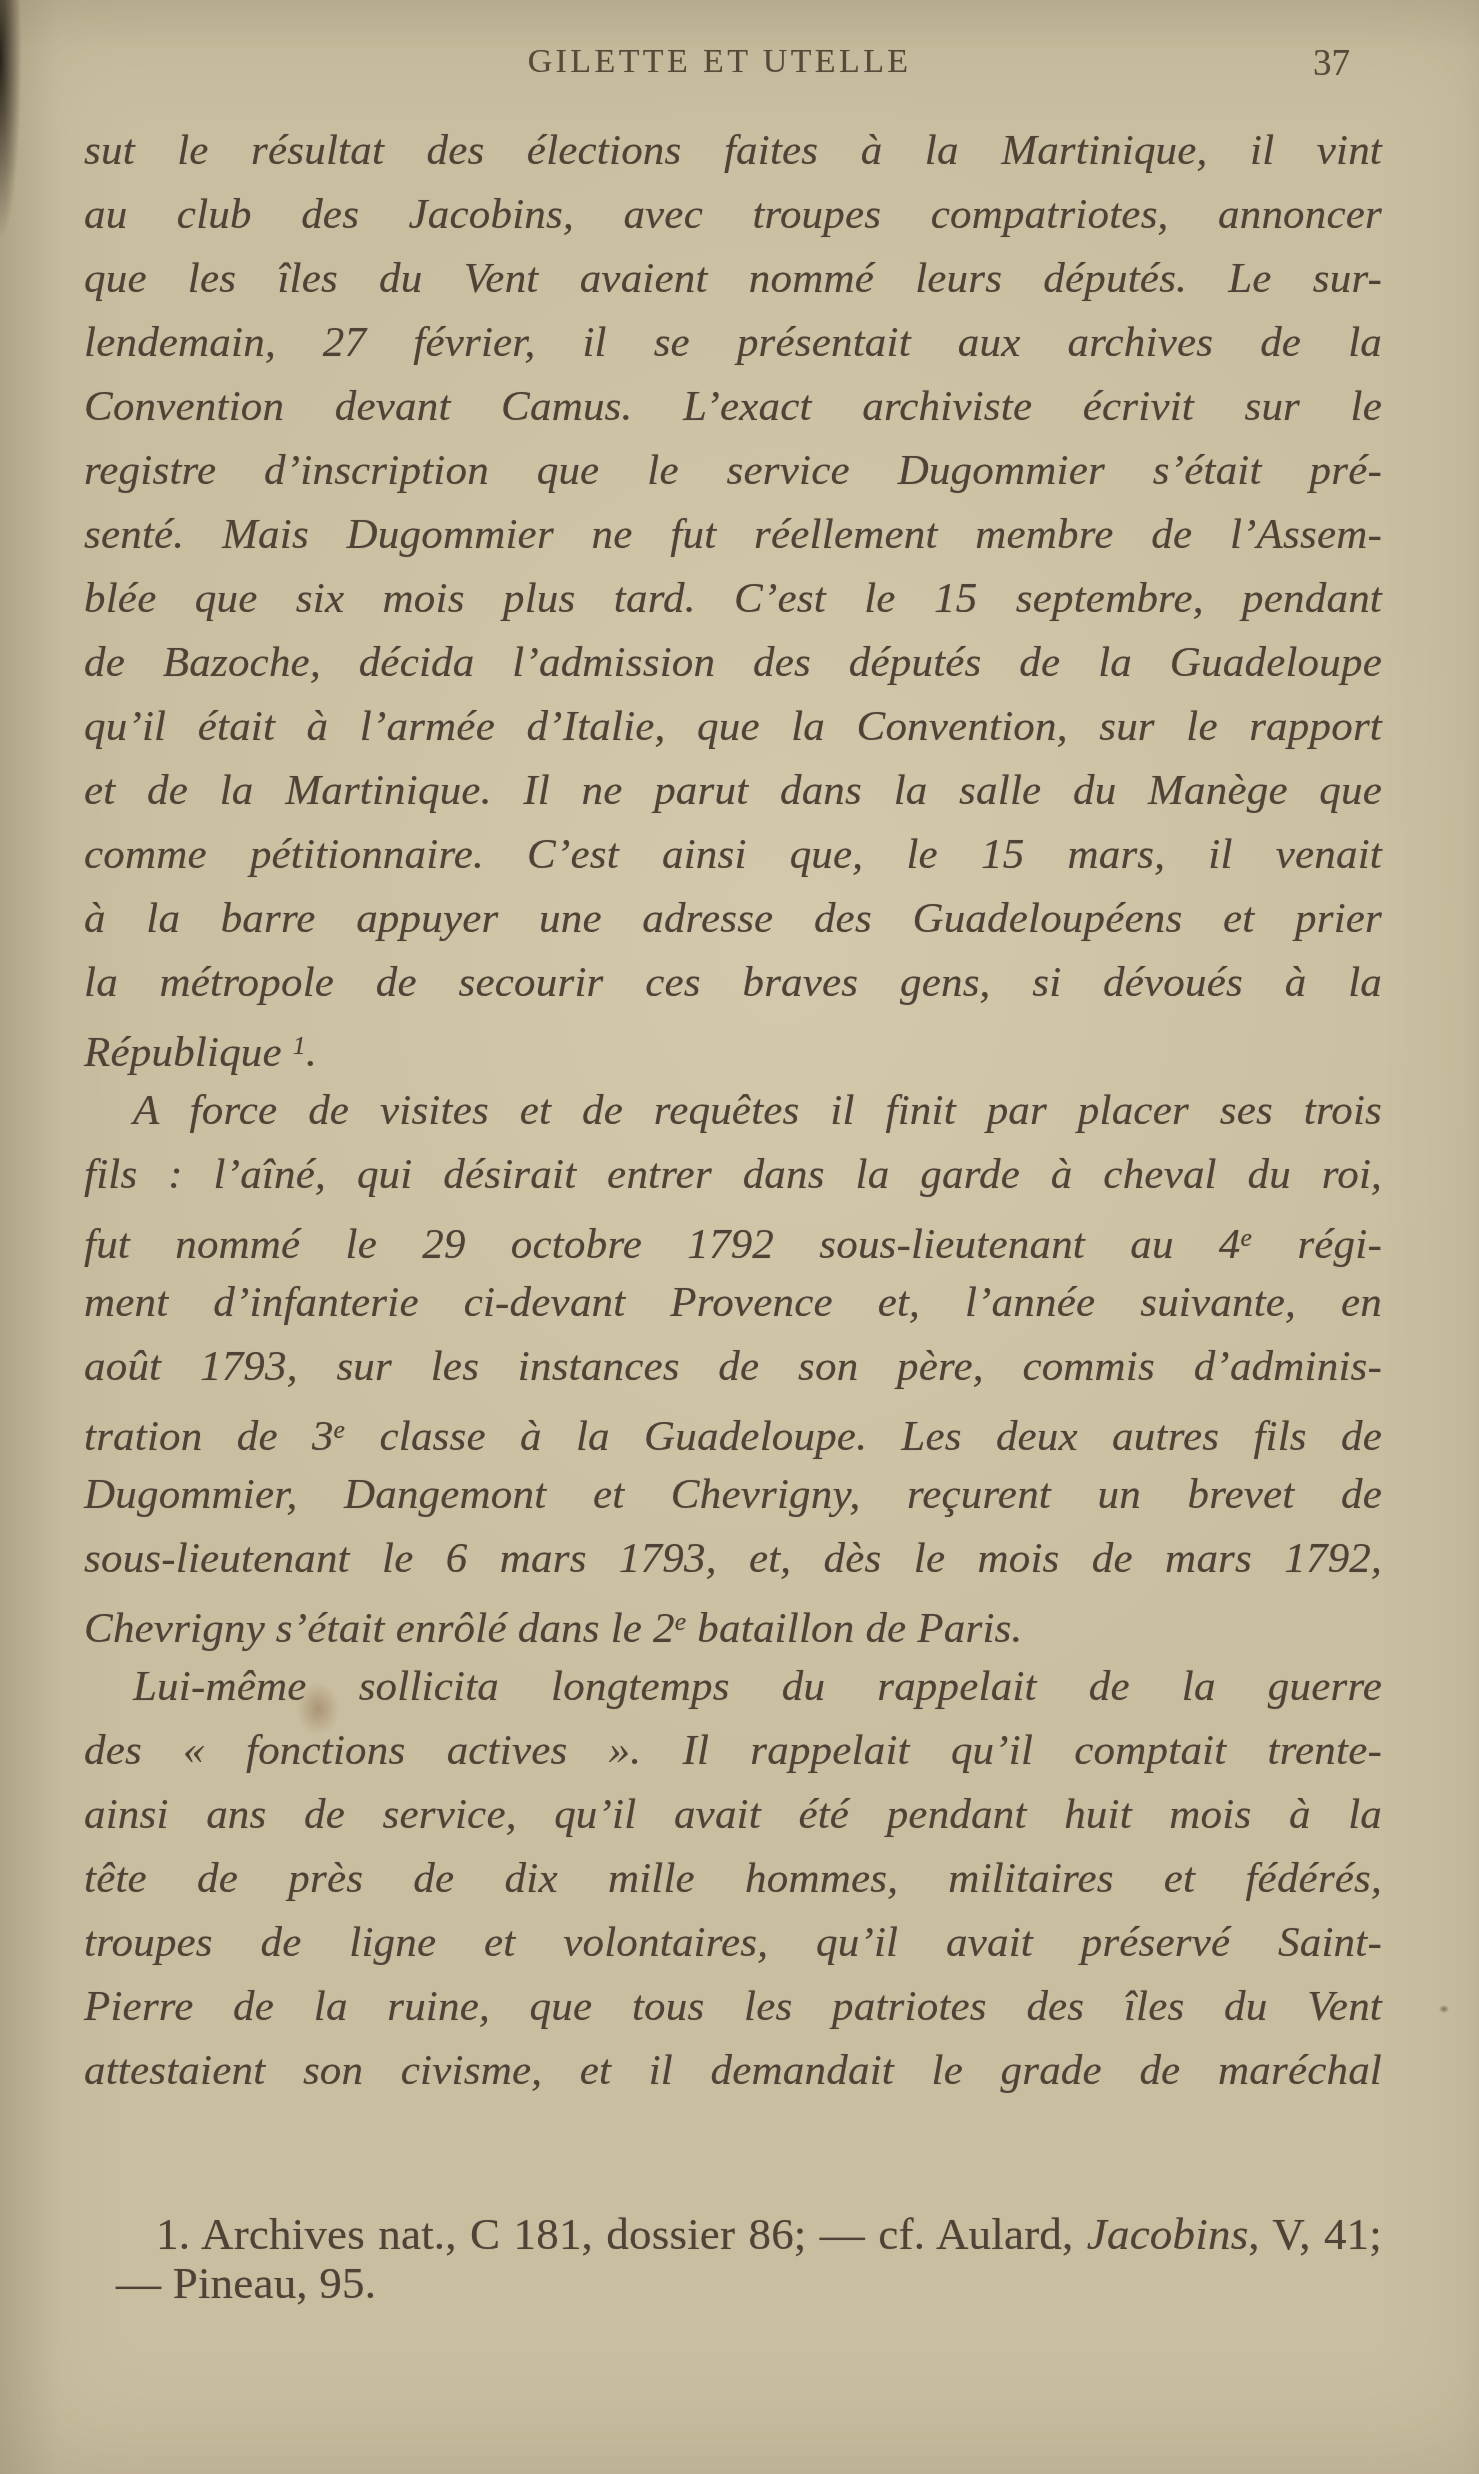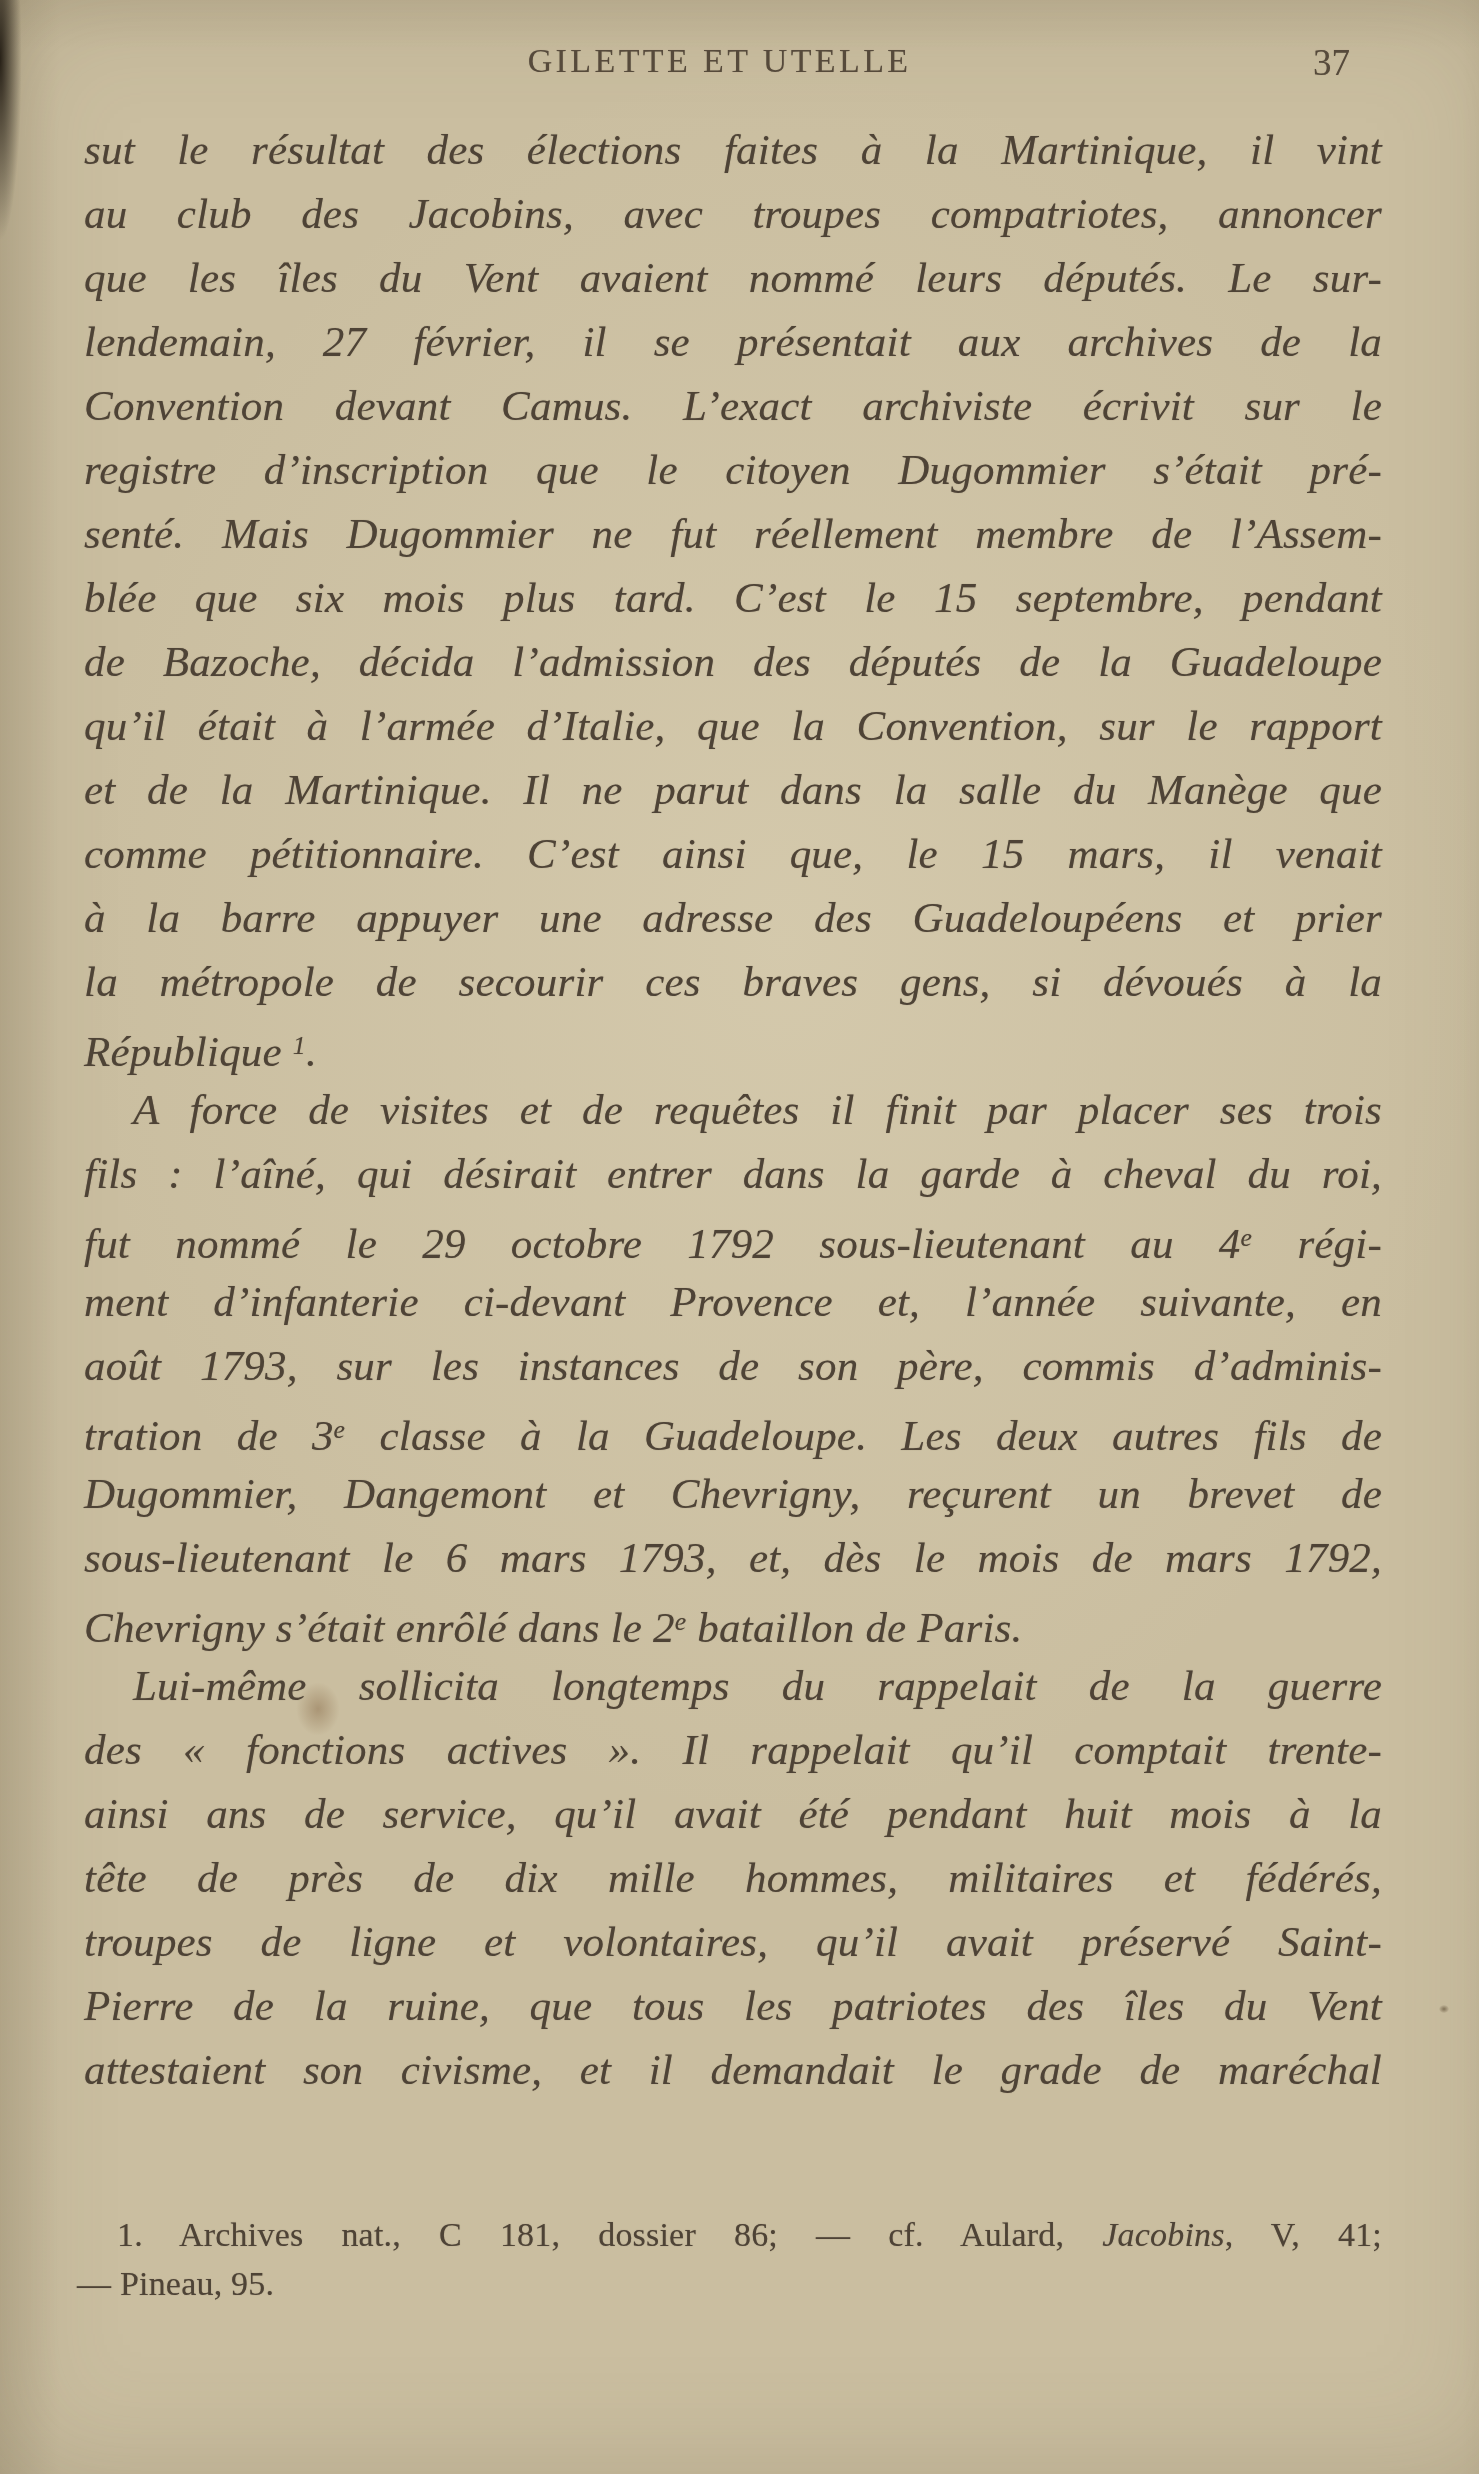--- a/index.html
+++ b/index.html
@@ -89,21 +89,22 @@
   .line.last { text-align-last: left; }
   .line.indent { text-indent: 49px; }
   .footnote {
     position: absolute;
     top: 2210px; left: 77px;
     width: 1305px;
   }
   .footnote .line {
     height: 49px;
     line-height: 49px;
-    font-size: 34px;
+    font-size: 45px;
+    margin-left: 39px;
   }
   .footnote .line.indent { text-indent: 40px; }
   .sup {
     font-size: 60%;
     vertical-align: 0.45em;
   }
   .it { font-style: italic; }
 </style>
 </head>
 <body>
@@ -117,21 +118,21 @@
     <div class="running-title">GILETTE ET UTELLE</div>
     <div class="page-number">37</div>
   </div>
 
   <div class="body-text">
       <div class="line"><span>sut le résultat des élections faites à la Martinique, il vint</span></div>
       <div class="line"><span>au club des Jacobins, avec troupes compatriotes, annoncer</span></div>
       <div class="line"><span>que les îles du Vent avaient nommé leurs députés. Le sur-</span></div>
       <div class="line"><span>lendemain, 27 février, il se présentait aux archives de la</span></div>
       <div class="line"><span>Convention devant Camus. L’exact archiviste écrivit sur le</span></div>
-      <div class="line"><span>registre d’inscription que le citoyen Dugommier s’était pré-</span></div>
+      <div class="line"><span>registre d’inscription que le service Dugommier s’était pré-</span></div>
       <div class="line"><span>senté. Mais Dugommier ne fut réellement membre de l’Assem-</span></div>
       <div class="line"><span>blée que six mois plus tard. C’est le 15 septembre, pendant</span></div>
       <div class="line"><span>de Bazoche, décida l’admission des députés de la Guadeloupe</span></div>
       <div class="line"><span>qu’il était à l’armée d’Italie, que la Convention, sur le rapport</span></div>
       <div class="line"><span>et de la Martinique. Il ne parut dans la salle du Manège que</span></div>
       <div class="line"><span>comme pétitionnaire. C’est ainsi que, le 15 mars, il venait</span></div>
       <div class="line"><span>à la barre appuyer une adresse des Guadeloupéens et prier</span></div>
       <div class="line"><span>la métropole de secourir ces braves gens, si dévoués à la</span></div>
       <div class="line last"><span>République </span><span class="sup">1</span><span>.</span></div>
       <div class="line indent"><span>A force de visites et de requêtes il finit par placer ses trois</span></div>

